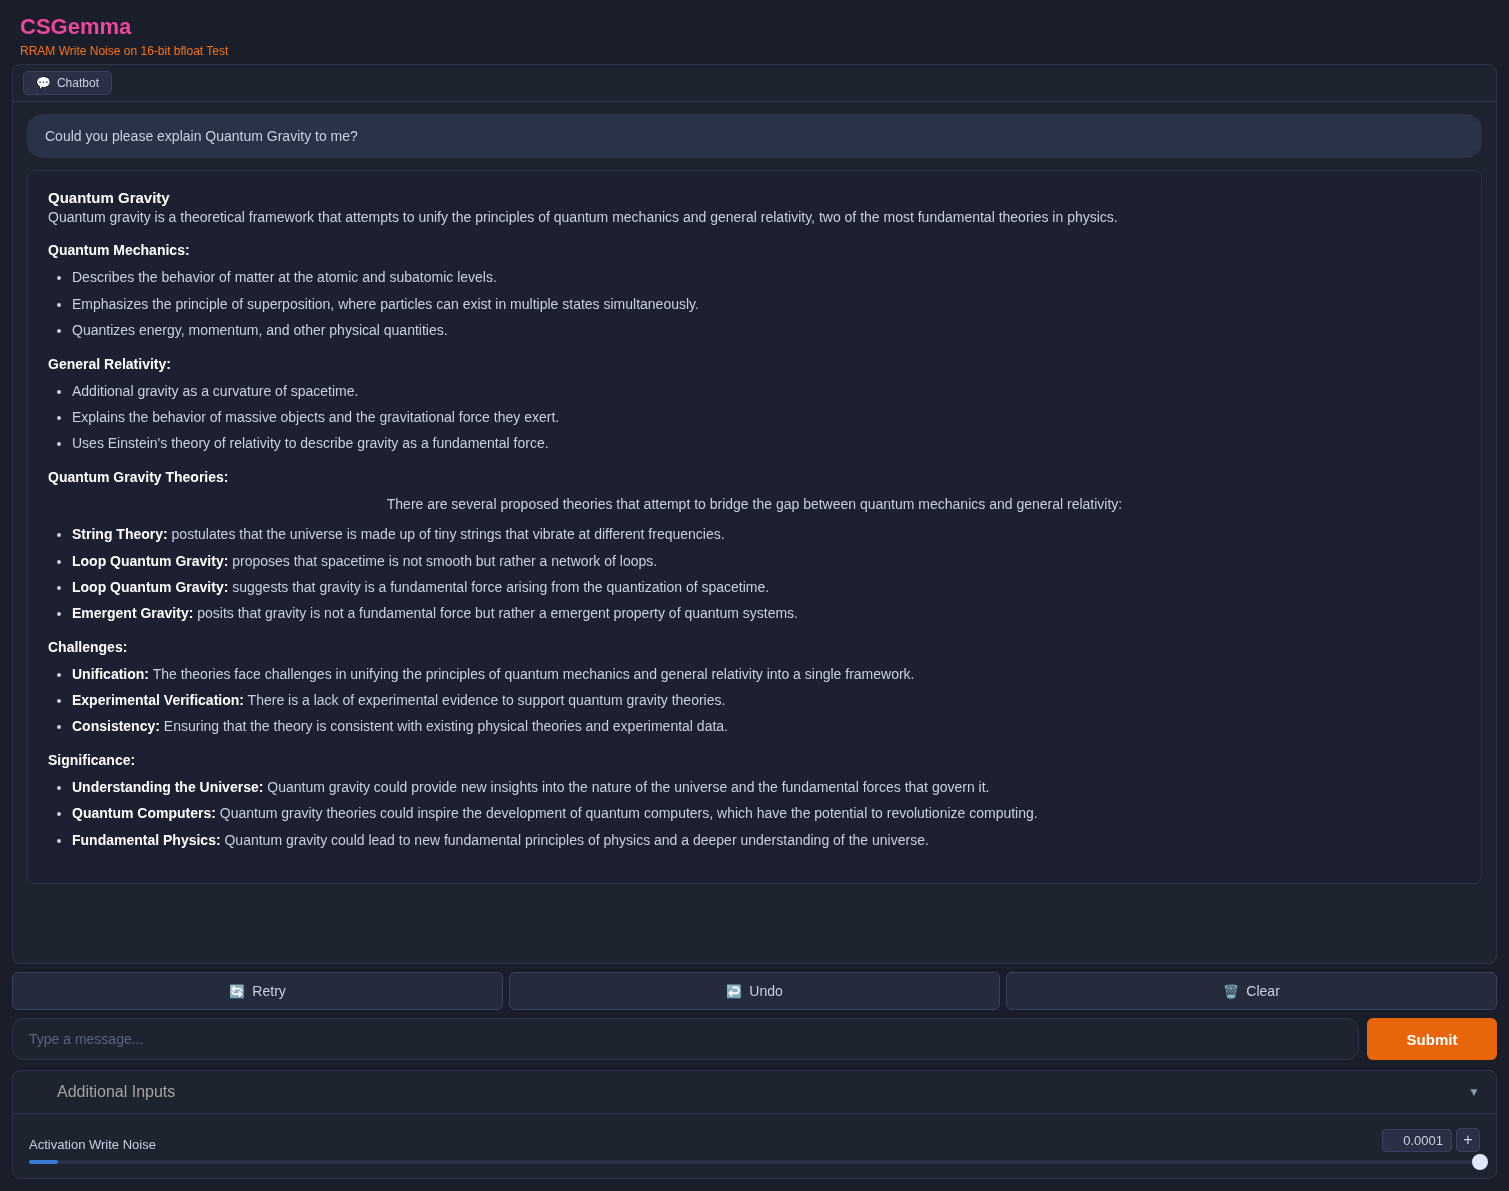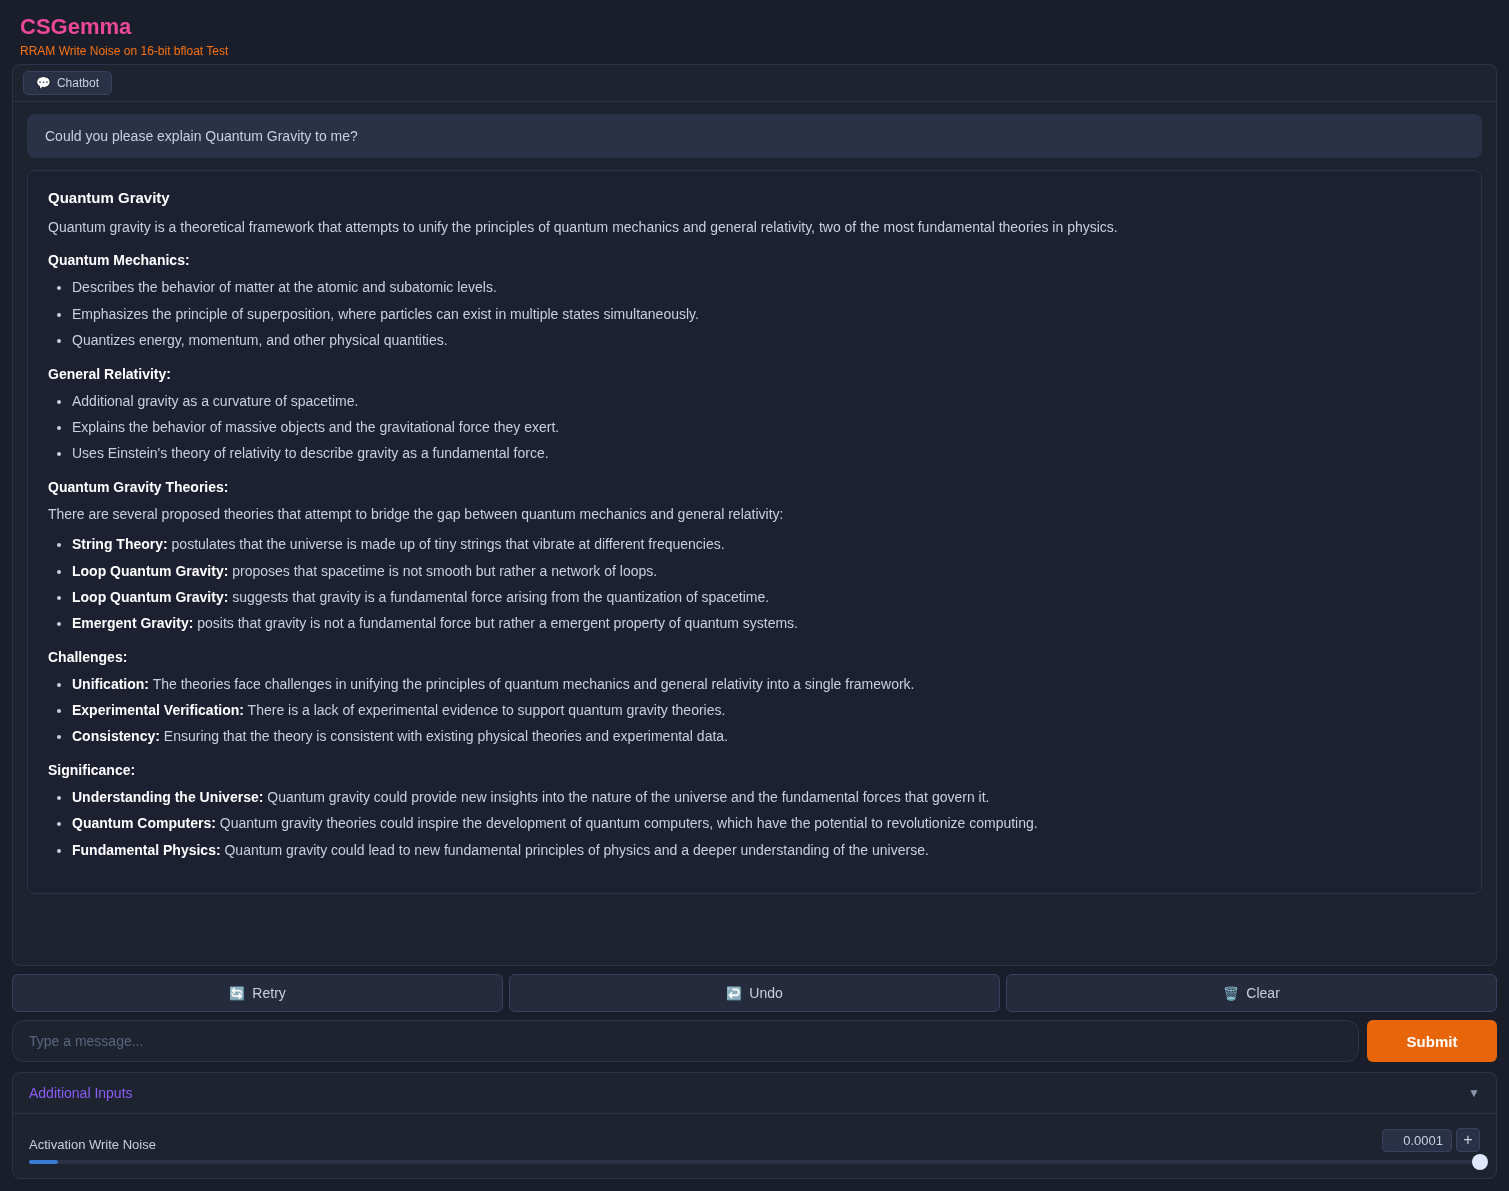--- a/index.html
+++ b/index.html
@@ -89,21 +89,21 @@
     .chat-messages::-webkit-scrollbar-track {
       background: #1e2330;
     }
     .chat-messages::-webkit-scrollbar-thumb {
       background: #3a4060;
       border-radius: 3px;
     }
 
     .user-message {
       background: #2a3248;
-      border-radius: 8px;
+      border-radius: 16px;
       padding: 14px 18px;
       color: #c8d0e0;
       font-size: 14px;
       max-width: 100%;
       align-self: flex-start;
       width: 100%;
     }
 
     .assistant-message {
       background: #1c2030;
@@ -112,21 +112,20 @@
       padding: 18px 20px;
       color: #c8d0e0;
       font-size: 14px;
       width: 100%;
     }
 
     .response-title {
       font-size: 15px;
       font-weight: 700;
       color: #ffffff;
-      margin-bottom: 10px;
     }
 
     .response-intro {
       margin-bottom: 14px;
       line-height: 1.6;
       color: #c8d0e0;
     }
 
     .section-heading {
       font-weight: 700;
@@ -227,23 +226,24 @@
     .additional-inputs-header {
       display: flex;
       align-items: center;
       justify-content: space-between;
       padding: 12px 16px;
       cursor: pointer;
       border-bottom: 1px solid #2e3448;
     }
 
     .additional-inputs-header-label {
-      font-size: 14px;
-      color: #8b5cf6;
+      font-size: 16px;
+      color: #a3a3a3;
       font-weight: 500;
+      margin-left: 28px;
     }
 
     .chevron-icon {
       color: #8a95a8;
       font-size: 12px;
     }
 
     .additional-inputs-body {
       padding: 14px 16px;
     }
@@ -372,21 +372,21 @@
           <div class="section-heading">General Relativity:</div>
           <ul class="bullet-list">
             <li>Additional gravity as a curvature of spacetime.</li>
             <li>Explains the behavior of massive objects and the gravitational force they exert.</li>
             <li>Uses Einstein's theory of relativity to describe gravity as a fundamental force.</li>
           </ul>
         </div>
 
         <div class="section-block">
           <div class="section-heading">Quantum Gravity Theories:</div>
-          <p style="margin-bottom:8px; line-height:1.6;">There are several proposed theories that attempt to bridge the gap between quantum mechanics and general relativity:</p>
+          <p style="margin-bottom:8px; line-height:1.6;text-align:center;">There are several proposed theories that attempt to bridge the gap between quantum mechanics and general relativity:</p>
           <ul class="bullet-list">
             <li><strong>String Theory:</strong> postulates that the universe is made up of tiny strings that vibrate at different frequencies.</li>
             <li><strong>Loop Quantum Gravity:</strong> proposes that spacetime is not smooth but rather a network of loops.</li>
             <li><strong>Loop Quantum Gravity:</strong> suggests that gravity is a fundamental force arising from the quantization of spacetime.</li>
             <li><strong>Emergent Gravity:</strong> posits that gravity is not a fundamental force but rather a emergent property of quantum systems.</li>
           </ul>
         </div>
 
         <div class="section-block">
           <div class="section-heading">Challenges:</div>

